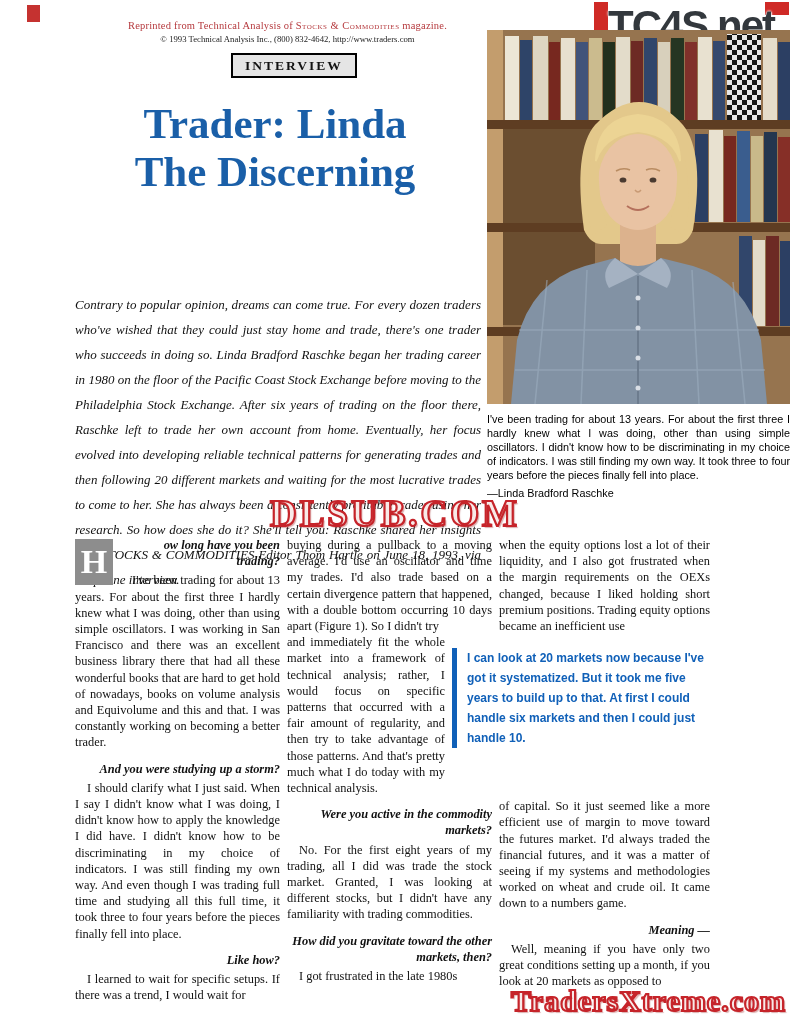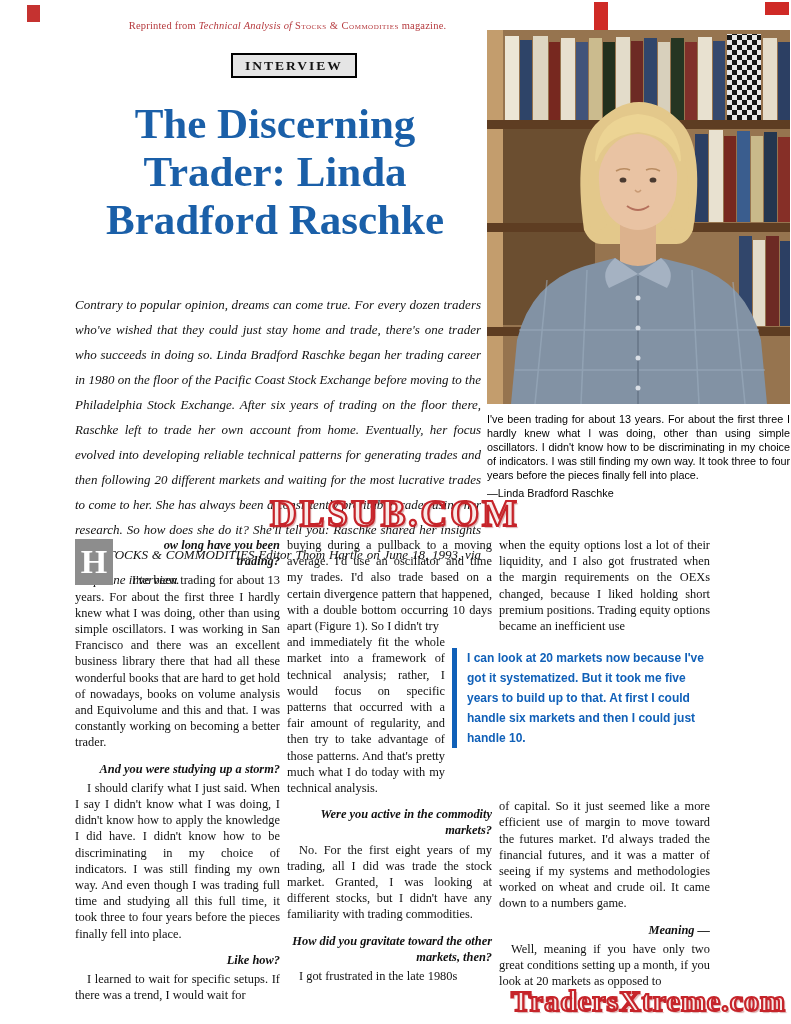--- a/index.html
+++ b/index.html
@@ -6,21 +6,21 @@
   .page {
     position:relative; width:791px; height:1024px; background:#ffffff;
     overflow:hidden; font-family:"Liberation Serif", serif; color:#111;
   }
   
   .corner-mark { position:absolute; left:27px; top:5px; width:13px; height:17px; background:#c53230; }
 
   
   .header { position:absolute; left:95px; top:20px; width:385px; text-align:center; }
   .reprint-line { font-size:10.5px; color:#b5393d; letter-spacing:.2px; }
-  .reprint-line .ital { font-style:italic; }
+  .reprint-line .ital { }
   .reprint-line .smallcaps { font-variant:small-caps; letter-spacing:.5px; }
   .copyright-line { font-size:8.7px; color:#222; margin-top:3px; }
 
   .interview-box {
     position:absolute; left:231px; top:53px; border:2px solid #000;
     padding:3px 12px 2px; font-size:13.5px; letter-spacing:2px; font-weight:600;
     background:#e5e5e5;
   }
 
   
@@ -81,31 +81,32 @@
 <body>
 
 <div class="page">
 
   <div class="corner-mark"></div>
 
   <div class="header">
     <div class="reprint-line">
       <span>Reprinted from </span><span class="ital">Technical Analysis of </span><span class="smallcaps">Stocks &amp; Commodities</span><span> magazine.</span>
     </div>
+    <div class="copyright-line">© 1993 Technical Analysis Inc., (800) 832-4642, http://www.traders.com</div>
   </div>
 
   <div class="tc4s-red-a"></div>
   <div class="tc4s-red-b"></div>
+  <div class="tc4s">TC4S.net</div>
 
   <div class="interview-box">INTERVIEW</div>
 
   <h1 class="title" style="margin:0;">
+    <div>Trader: Linda</div>
     <div>The Discerning</div>
-    <div>Trader: Linda</div>
-    <div>Bradford Raschke</div>
   </h1>
 
   <div class="photo">
     <svg viewBox="0 0 303 374" width="303" height="374" xmlns="http://www.w3.org/2000/svg">
       <defs>
         <pattern id="chk" width="10" height="10" patternUnits="userSpaceOnUse">
           <rect width="10" height="10" fill="#151515"></rect>
           <rect width="5" height="5" fill="#e8e8e8"></rect>
           <rect x="5" y="5" width="5" height="5" fill="#e8e8e8"></rect>
         </pattern>

